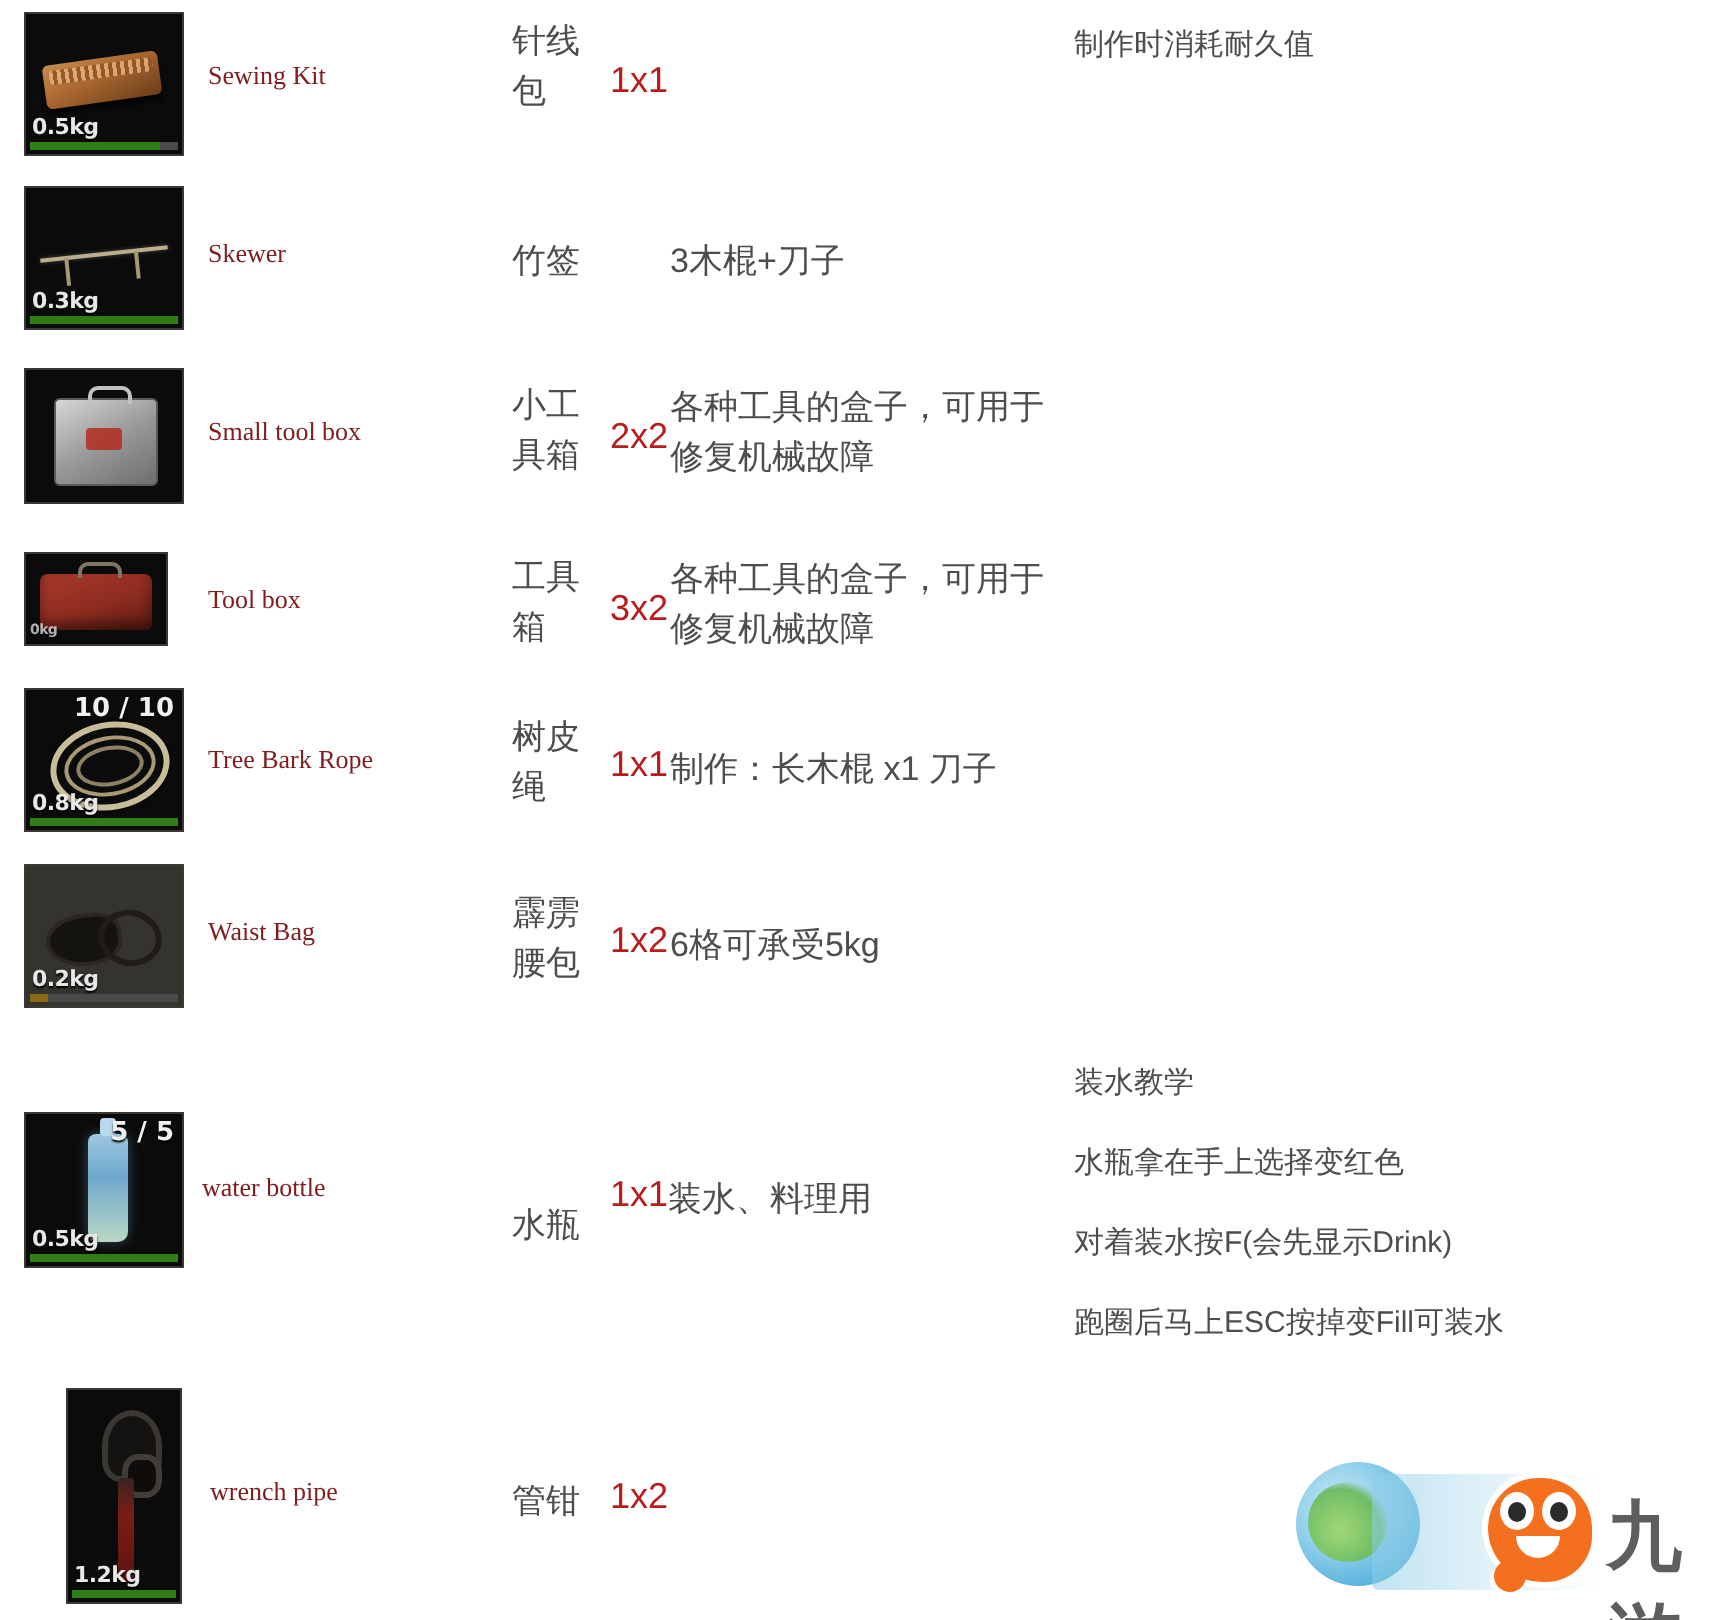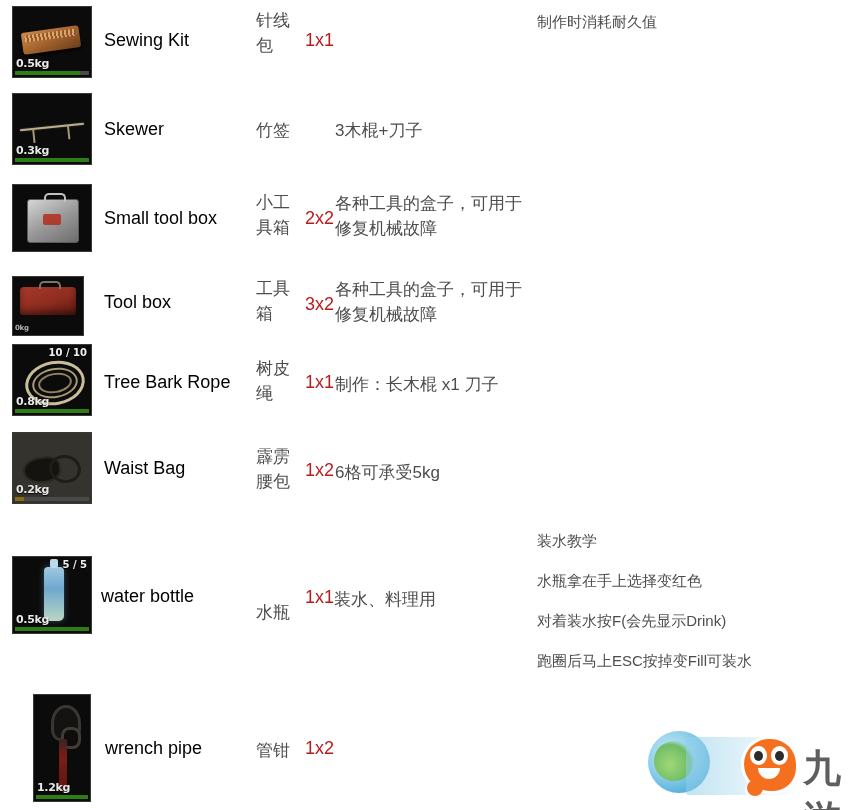--- a/index.html
+++ b/index.html
@@ -35,41 +35,41 @@
   }
   .icon-box {
     position: relative;
     background: #0b0b0b;
     border: 1px solid #3a3a32;
     box-sizing: border-box;
     overflow: hidden;
   }
   .icon-box.sz-1x1 { width: 80px; height: 72px; }
   .icon-box.sz-1x1b { width: 80px; height: 68px; }
-  .icon-box.sz-wide { width: 72px; height: 60px; }
+  .icon-box.sz-wide { width: 72px; height: 47px; }
   .icon-box.sz-1x2  { width: 58px; height: 108px; }
 
   .kg {
     position: absolute;
     left: 3px;
     bottom: 7px;
     font-size: 11px;
     font-weight: bold;
     color: #e8e8e8;
     font-family: "DejaVu Sans", sans-serif;
     letter-spacing: -0.3px;
     text-shadow: 0 1px 1px #000;
     z-index: 5;
   }
   .kg.tiny { font-size: 7px; bottom: 3px; left: 2px; opacity: .75;}
   .stack {
     position: absolute;
     right: 4px;
     top: 2px;
-    font-size: 10px;
+    font-size: 13px;
     font-weight: bold;
     color: #f0f0f0;
     font-family: "DejaVu Sans", sans-serif;
     text-shadow: 0 1px 1px #000;
     z-index: 5;
   }
   .durabar {
     position: absolute;
     left: 2px;
     right: 2px;
@@ -260,23 +260,24 @@
     left: 3px; top: 34px;
     width: 8px; height: 52px;
     background: linear-gradient(180deg,#3a2420 0%,#7b1d17 35%,#5d1410 100%);
     border-radius: 2px;
   }
 
   
   .col-en {
     position: absolute;
     left: 104px;
-    font-size: 18px;
-    color: #000000;
+    font-size: 13px;
+    color: #7f1d1d;
     white-space: nowrap;
+    font-family: Liberation Serif, serif;
   }
   .col-cn {
     position: absolute;
     left: 256px;
     width: 46px;
     font-size: 17px;
     line-height: 25px;
     color: #4d4d4d;
   }
   .col-size {

